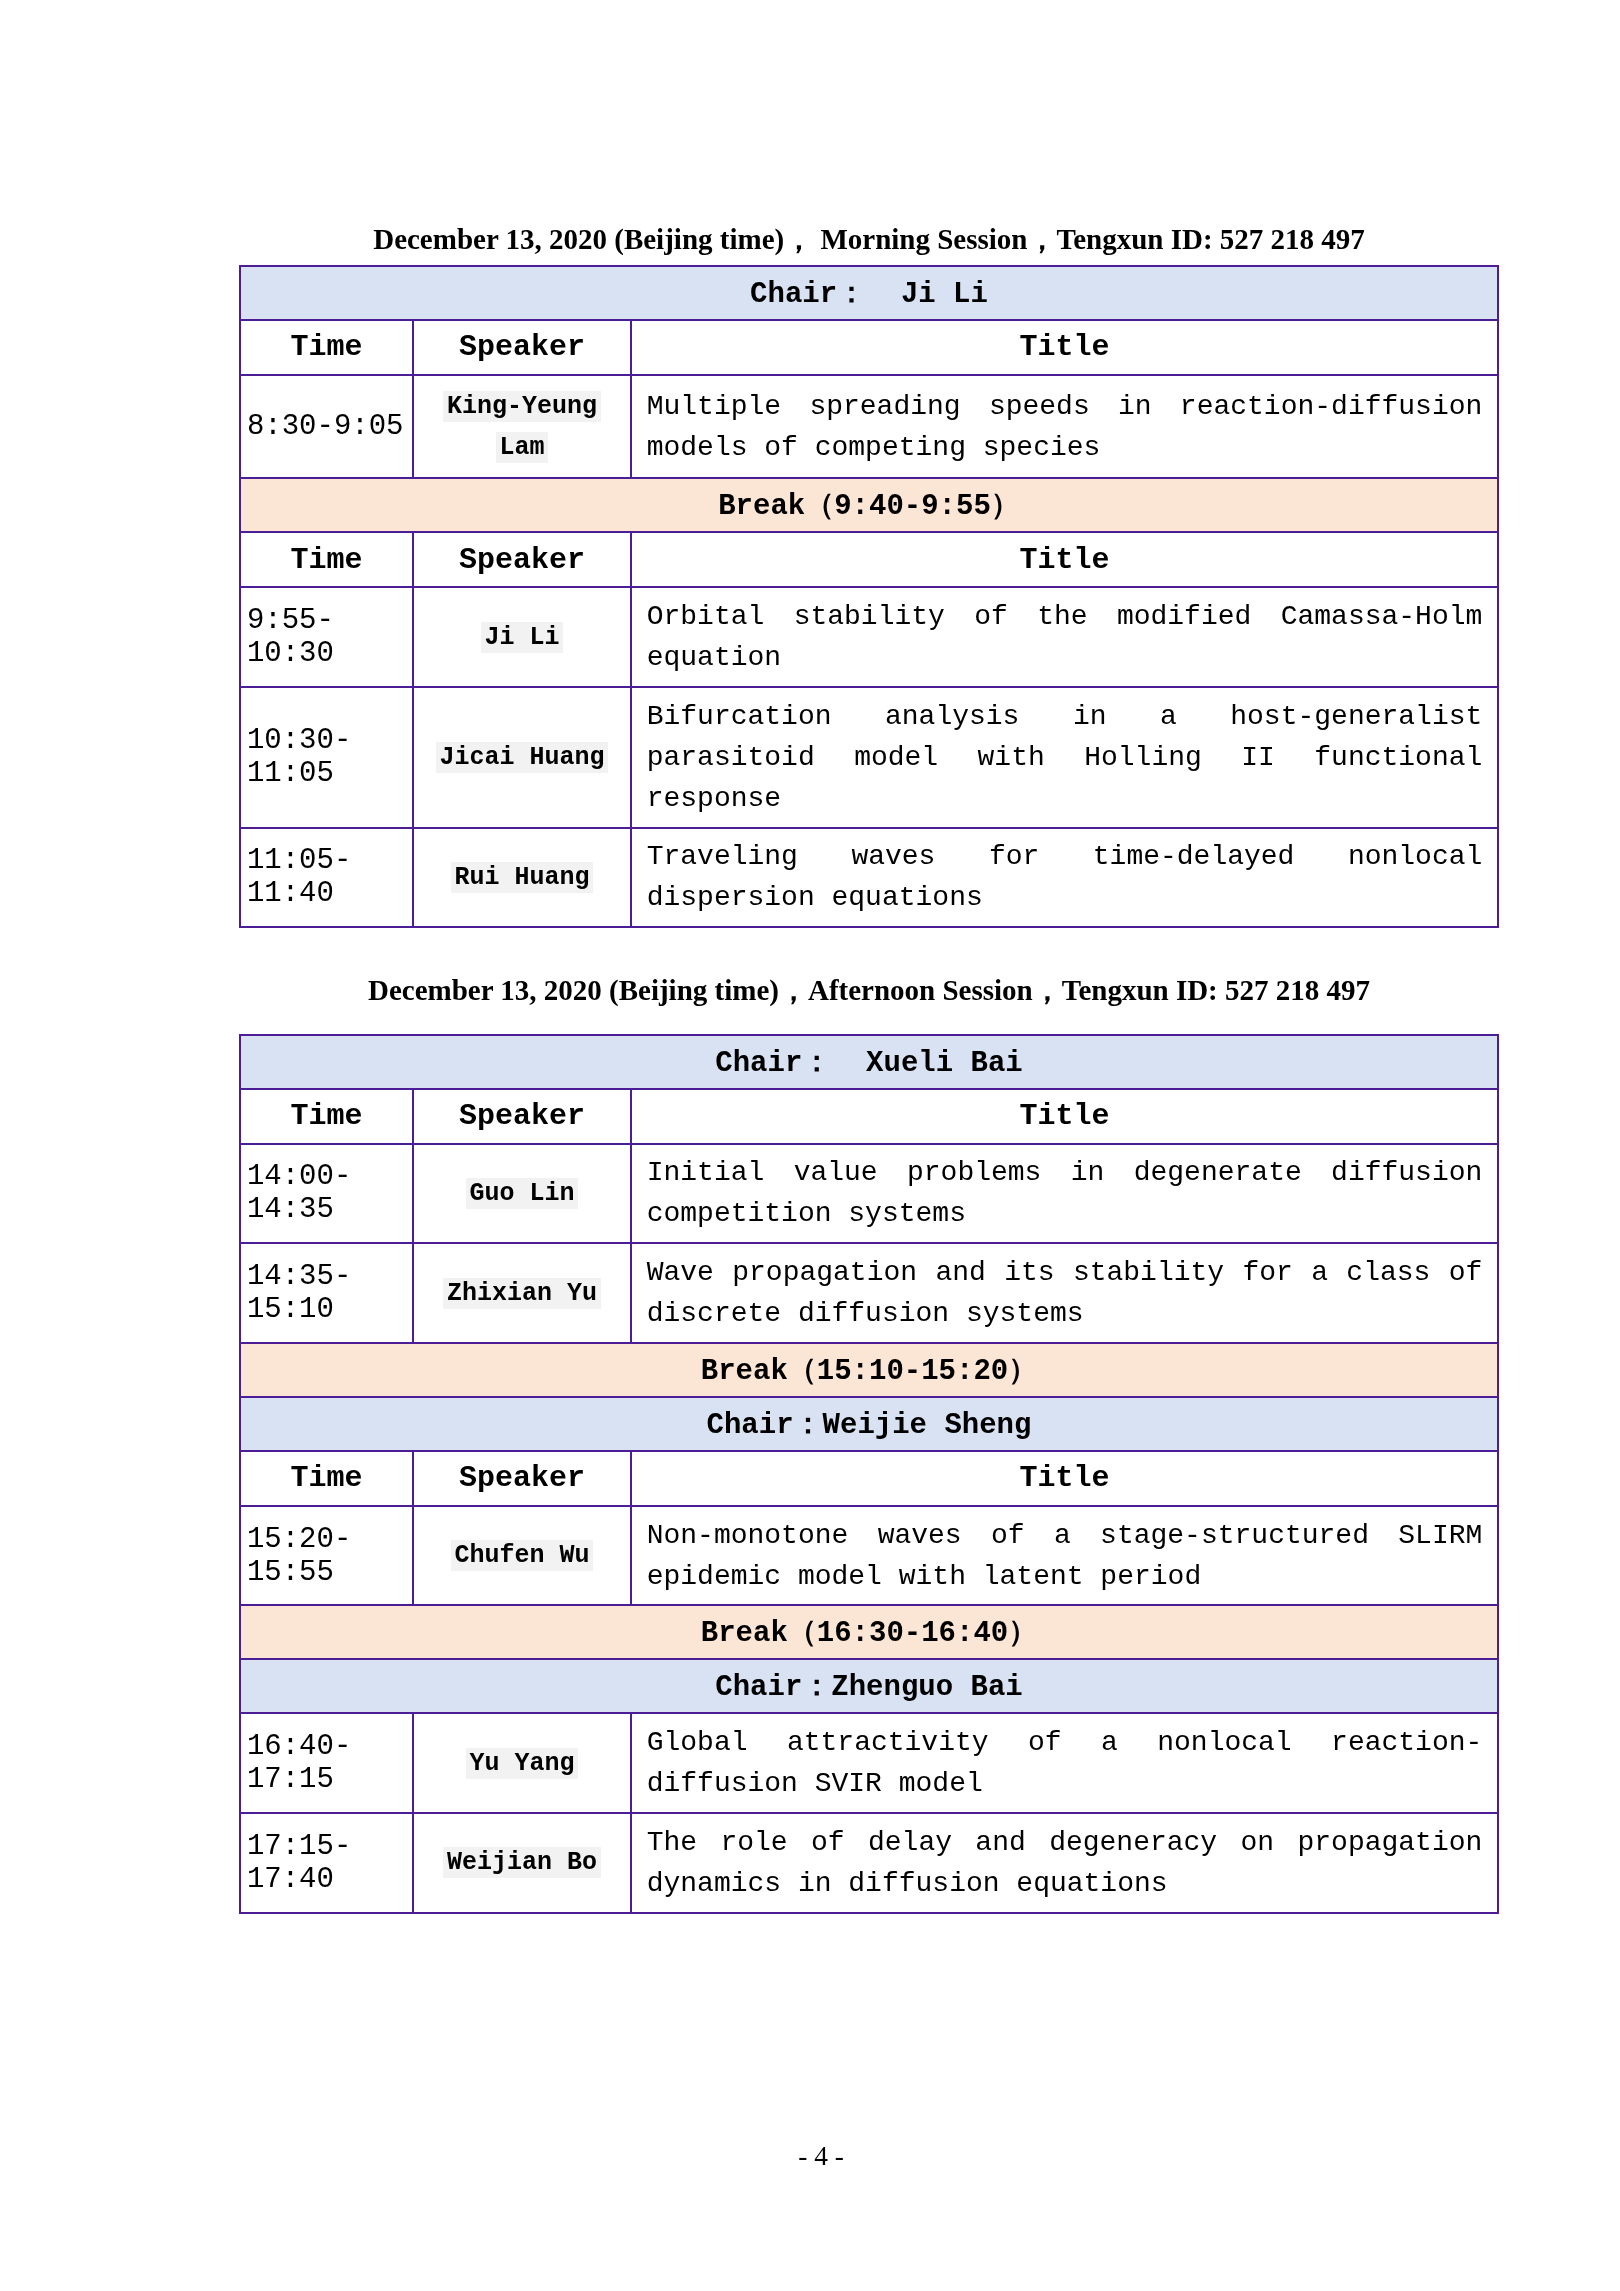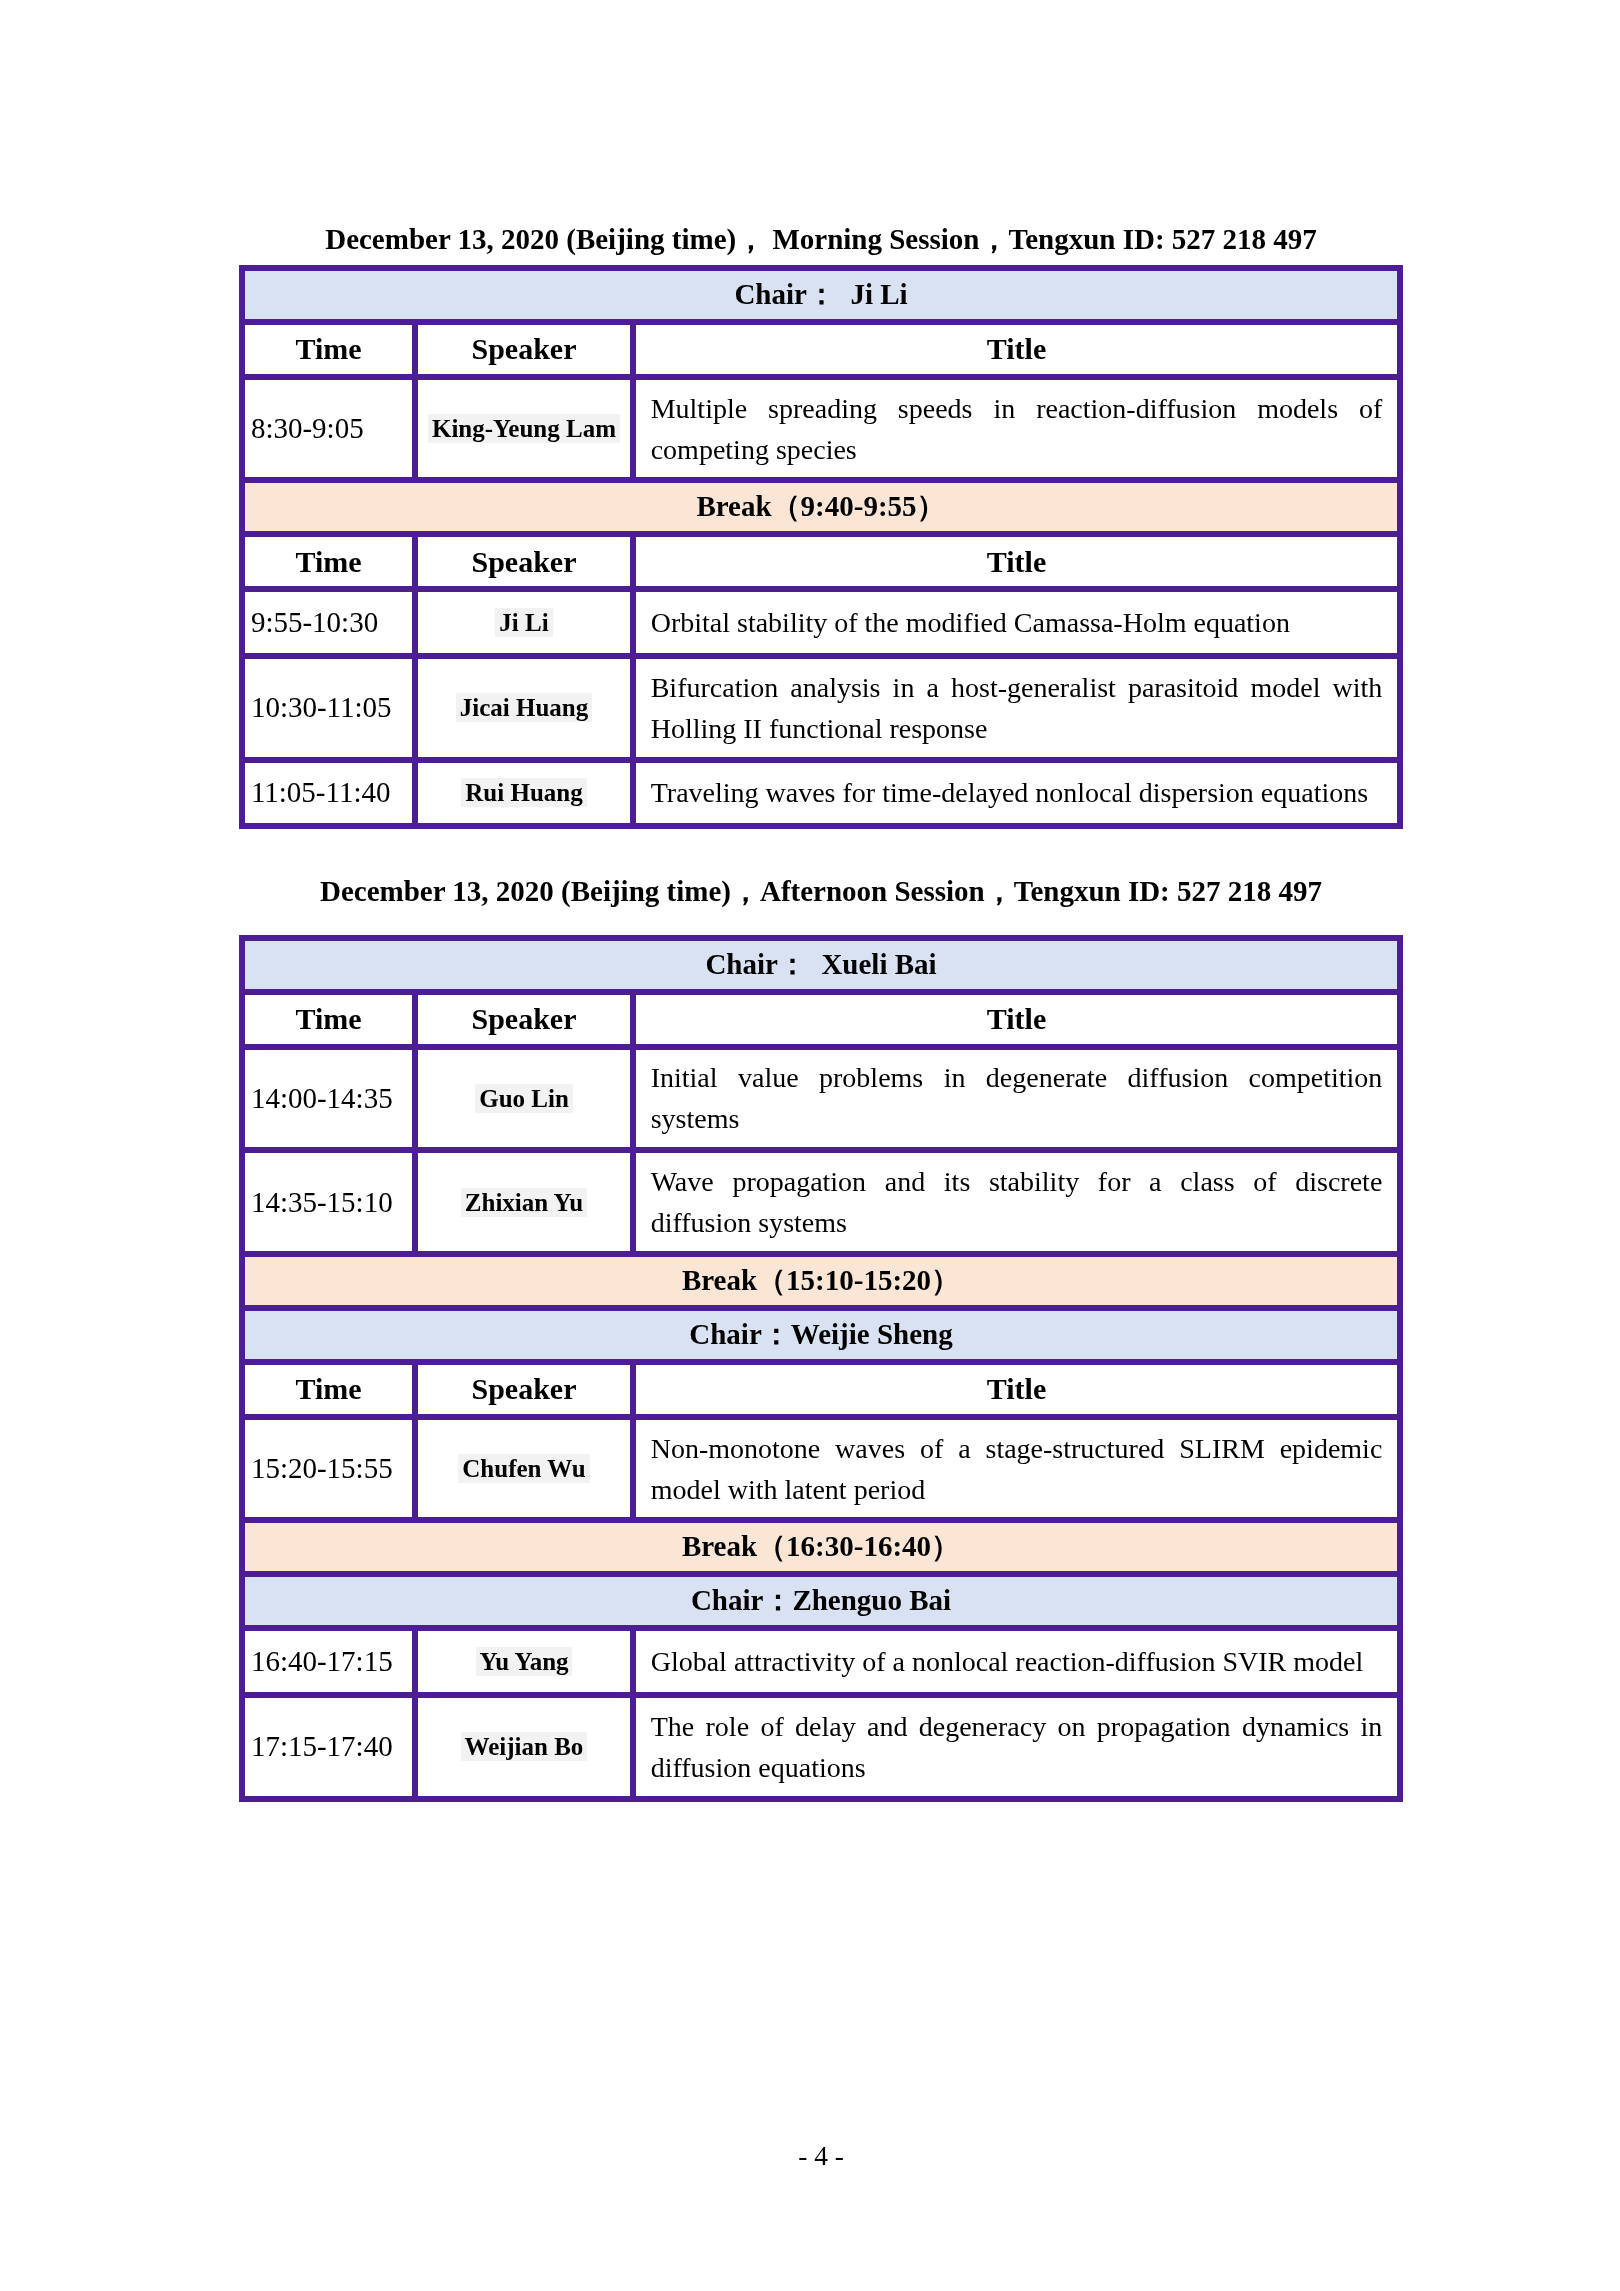--- a/index.html
+++ b/index.html
@@ -3,34 +3,34 @@
 <meta charset="utf-8">
 <style>
   * { box-sizing: border-box; }
   html,body { margin:0; padding:0; }
   body {
     width:1620px; height:2292px;
     background:#ffffff; color:#000;
     font-family:"Liberation Serif", serif;
     position:relative;
   }
-  .content { position:absolute; left:239px; top:0; width:1164px; }
+  .content { position:absolute; left:239px; top:0; width:1260px; }
   .session-heading {
     font-weight:700; font-size:29px; line-height:35px;
     text-align:center; white-space:pre;
   }
   .h-morning   { margin:222px 0 7.8px 0; }
   .h-afternoon { margin:45px 0 25.5px 0; }
   table.schedule {
     width:100%; border-collapse:collapse; table-layout:fixed;
     border:2.9px solid #2f2f2f;
   }
   col.c-time    { width:173px; }
   col.c-speaker { width:218px; }
-  table.schedule td { border:6px solid #4c1d95; vertical-align:middle; }
+  table.schedule td { border:2px solid #4c1d95; vertical-align:middle;font-family:Liberation Mono, monospace; }
   .chair-cell {
     background:var(--chair_bg,#d9e2f3);
     font-weight:700; font-size:29px; text-align:center;
     height:54px; white-space:pre;
   }
   .break-cell {
     background:var(--break_bg,#fbe5d5);
     font-weight:700; font-size:29px; text-align:center;
     height:54px; white-space:pre;
   }

